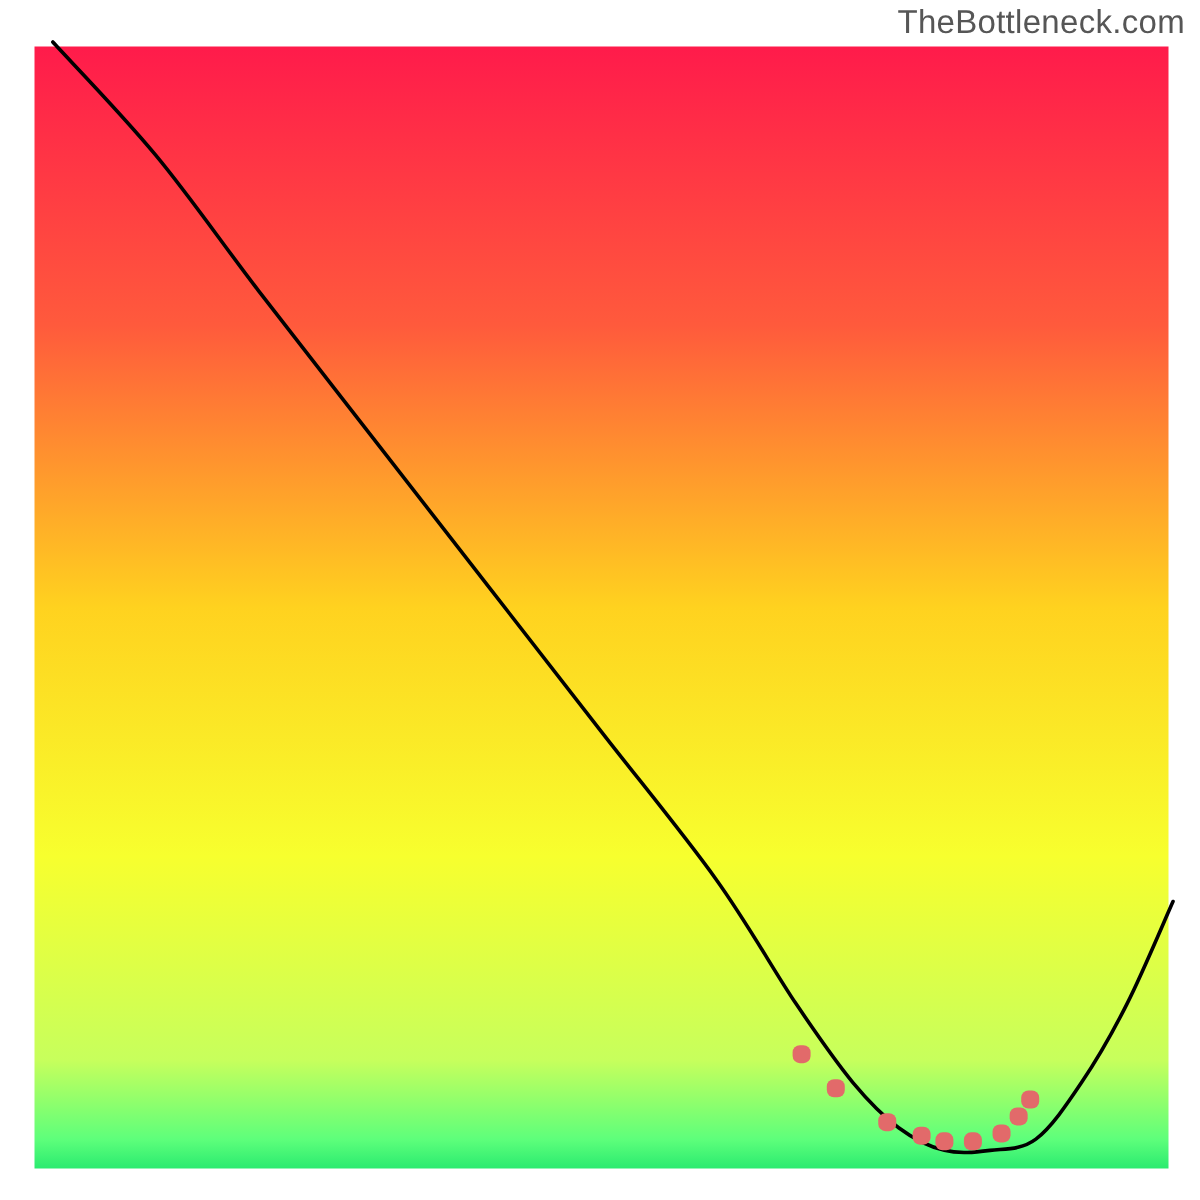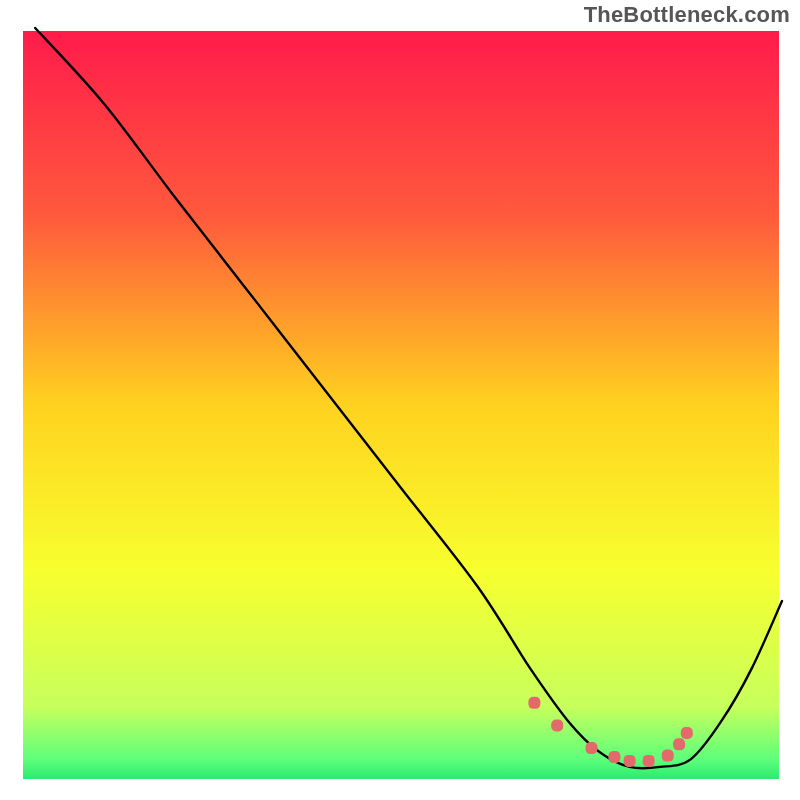--- a/index.html
+++ b/index.html
@@ -14,21 +14,21 @@
   .frame {
     position: relative;
     width: 800px;
     height: 800px;
   }
   .watermark {
     position: absolute;
     top: 2px;
     right: 10px;
     font-size: 22px;
-    font-weight: 700;
+    font-weight: 400;
     color: #565656;
     letter-spacing: 0.2px;
     z-index: 10;
   }
   svg {
     display: block;
   }
 </style>
 </head>
 <body>

